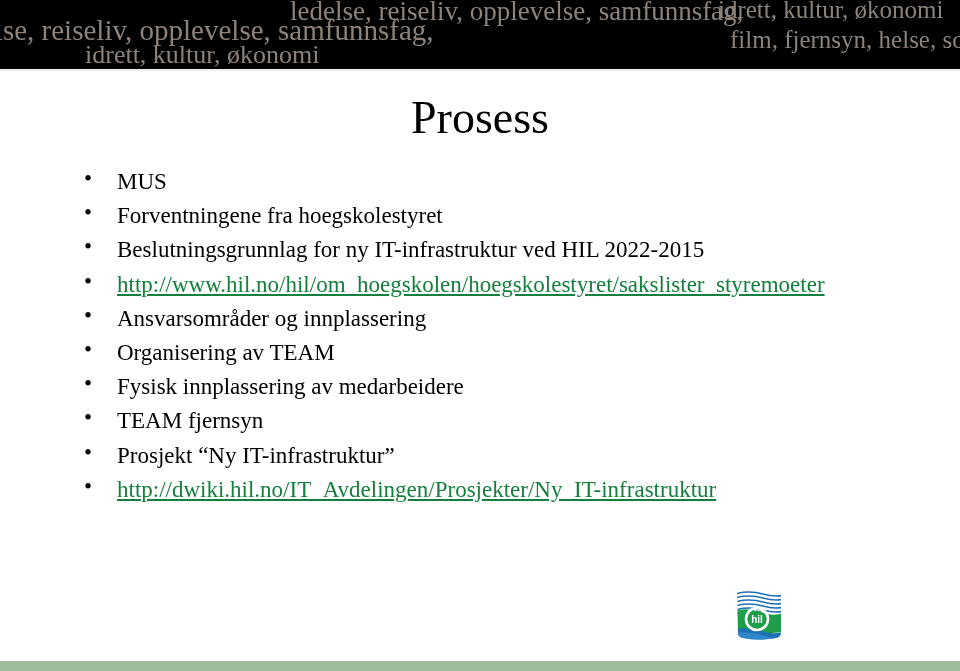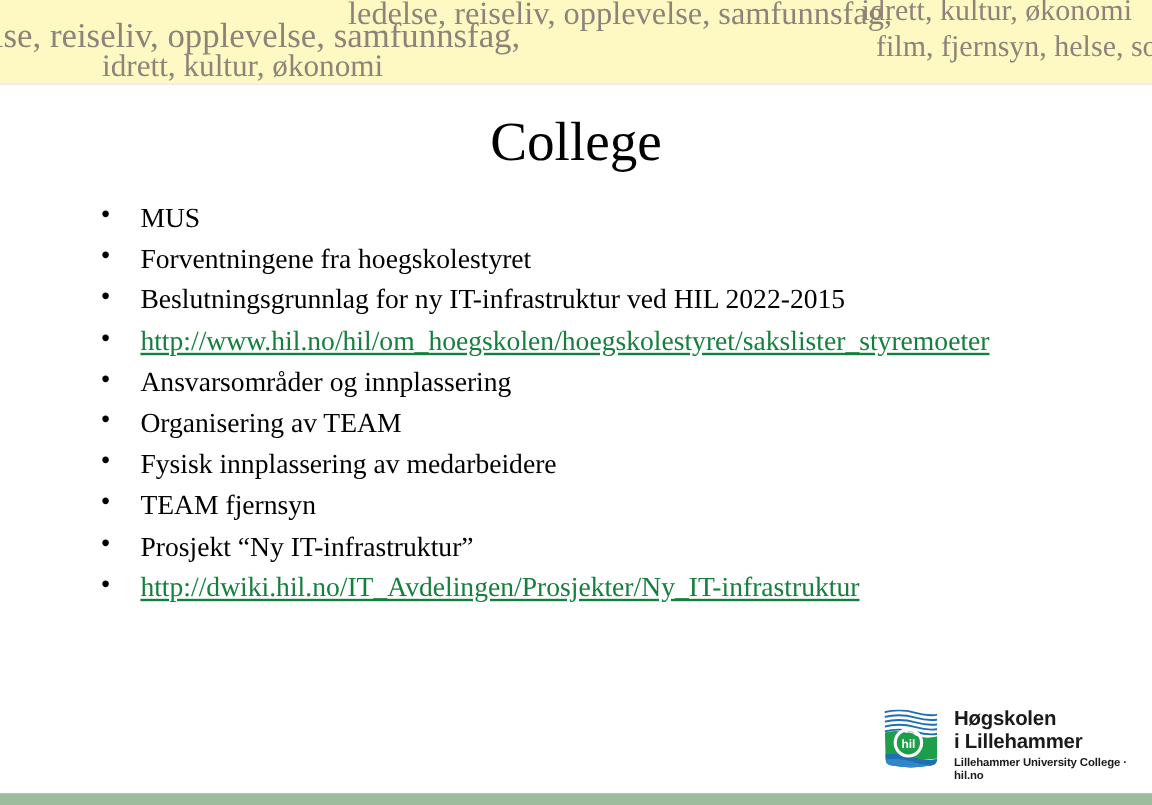--- a/index.html
+++ b/index.html
@@ -15,21 +15,21 @@
     position: relative;
   }
 
   
   #header-banner {
     position: absolute;
     left: 0;
     top: 0;
     width: 960px;
     height: 69px;
-    background: #fef9c3;
+    background: #000000;
     overflow: hidden;
   }
   #header-banner .wm {
     position: absolute;
     white-space: nowrap;
     font-family: "Liberation Serif", "DejaVu Serif", serif;
     color: #8d837a;
     line-height: 1.0;
   }
   .wm-a { left: 290px;  top: -2px;  font-size: 27px; color: #897e76; }
@@ -149,21 +149,21 @@
 
 <div id="header-banner">
   <span class="wm wm-a">ledelse, reiseliv, opplevelse, samfunnsfag,</span>
   <span class="wm wm-b">else, reiseliv, opplevelse, samfunnsfag,</span>
   <span class="wm wm-c">idrett, kultur, økonomi</span>
   <span class="wm wm-d">idrett, kultur, økonomi</span>
   <span class="wm wm-e">film, fjernsyn, helse, sos</span>
 </div>
 <div id="header-bottom-edge"></div>
 
-<div id="slide-title">College</div>
+<div id="slide-title">Prosess</div>
 
 <div id="bullet-list">
 
   <div class="bullet-row sz-md">
     <span class="bullet-dot">•</span>
     <span class="bullet-text">MUS</span>
   </div>
 
   <div class="bullet-row sz-md">
     <span class="bullet-dot">•</span>
@@ -238,21 +238,16 @@
         <path d="M-2,41 Q14,37 28,42 Q42,47 56,41 L56,54 L-2,54 Z" fill="#1f6fb5"></path>
         <path d="M-2,45 Q14,41 28,46 Q42,51 56,45 L56,54 L-2,54 Z" fill="#2f86c9"></path>
       </g>
 
       <circle cx="24" cy="30" r="11" fill="none" stroke="#ffffff" stroke-width="2.6"></circle>
       <circle cx="24" cy="30" r="8.6" fill="#1f9e4a"></circle>
       <text x="24" y="34.2" text-anchor="middle" font-family="Liberation Sans, sans-serif" font-size="10" font-weight="bold" fill="#ffffff">hil</text>
     </svg>
   </div>
 
-  <div id="logo-textblock">
-    <div class="logo-line1">Høgskolen</div>
-    <div class="logo-line2">i Lillehammer</div>
-    <div class="logo-sub">Lillehammer University College · hil.no</div>
-  </div>
 
 </div>
 
 <div id="footer-bar"></div>
 
 </body></html>

